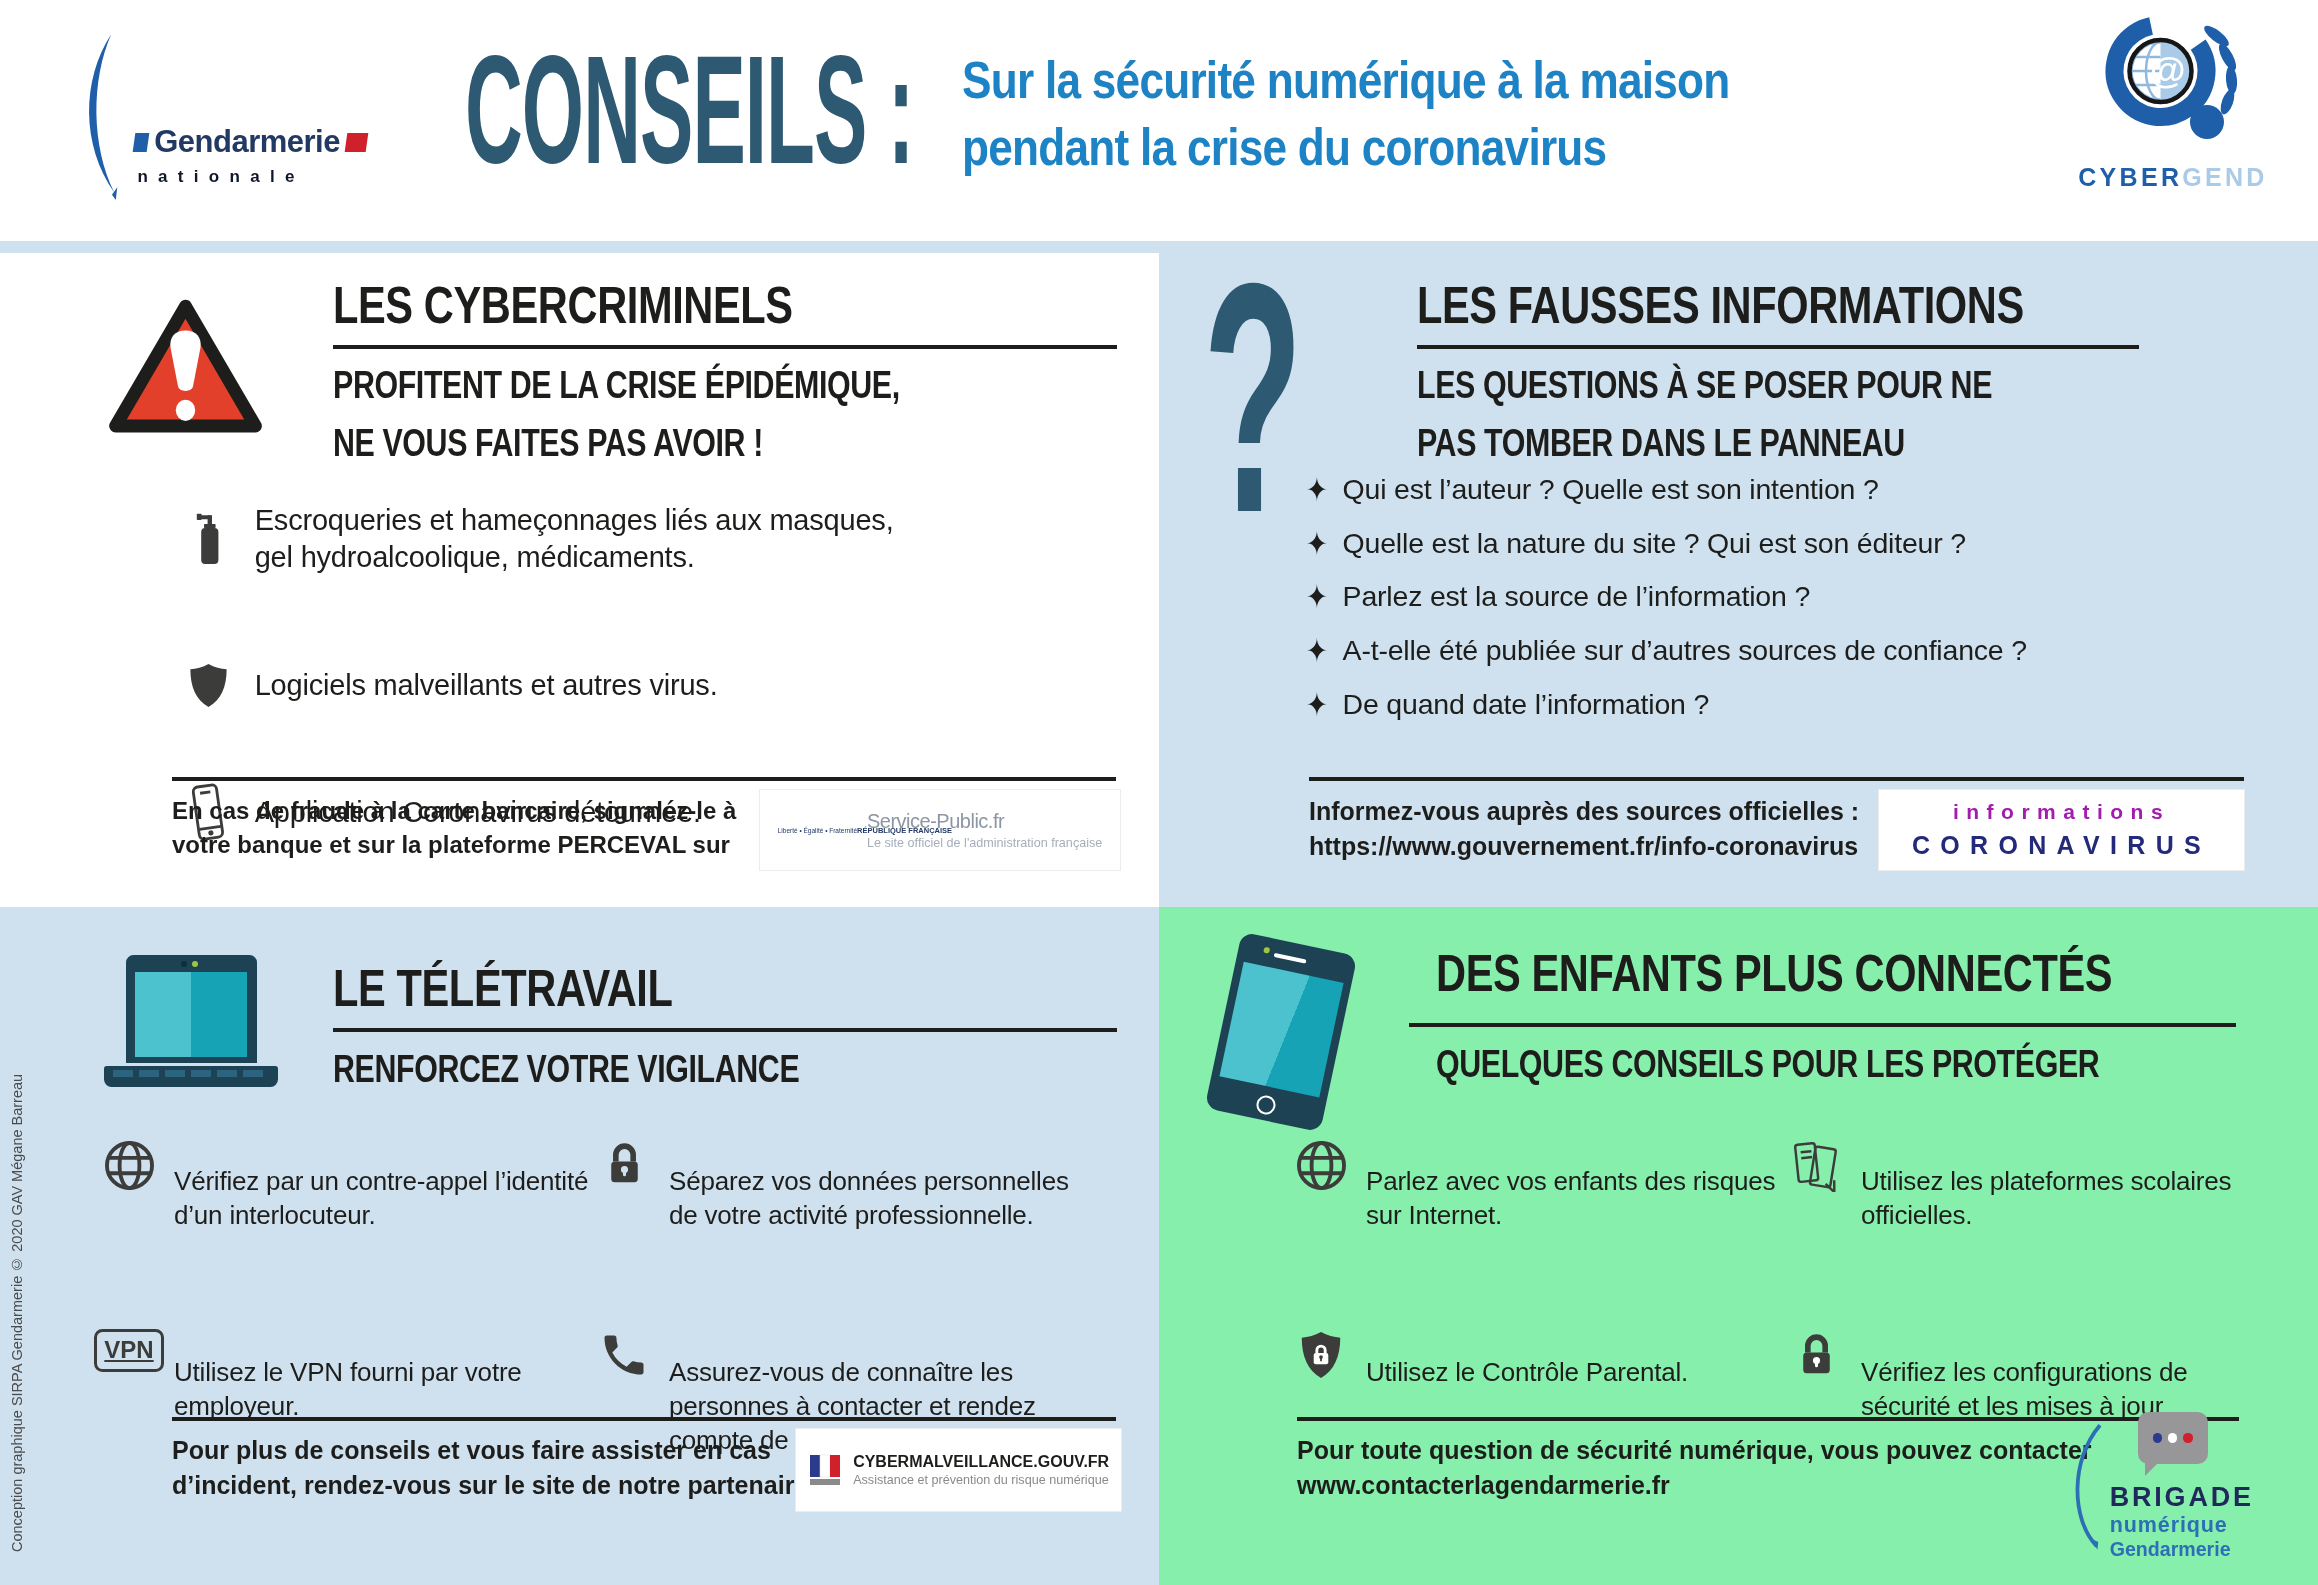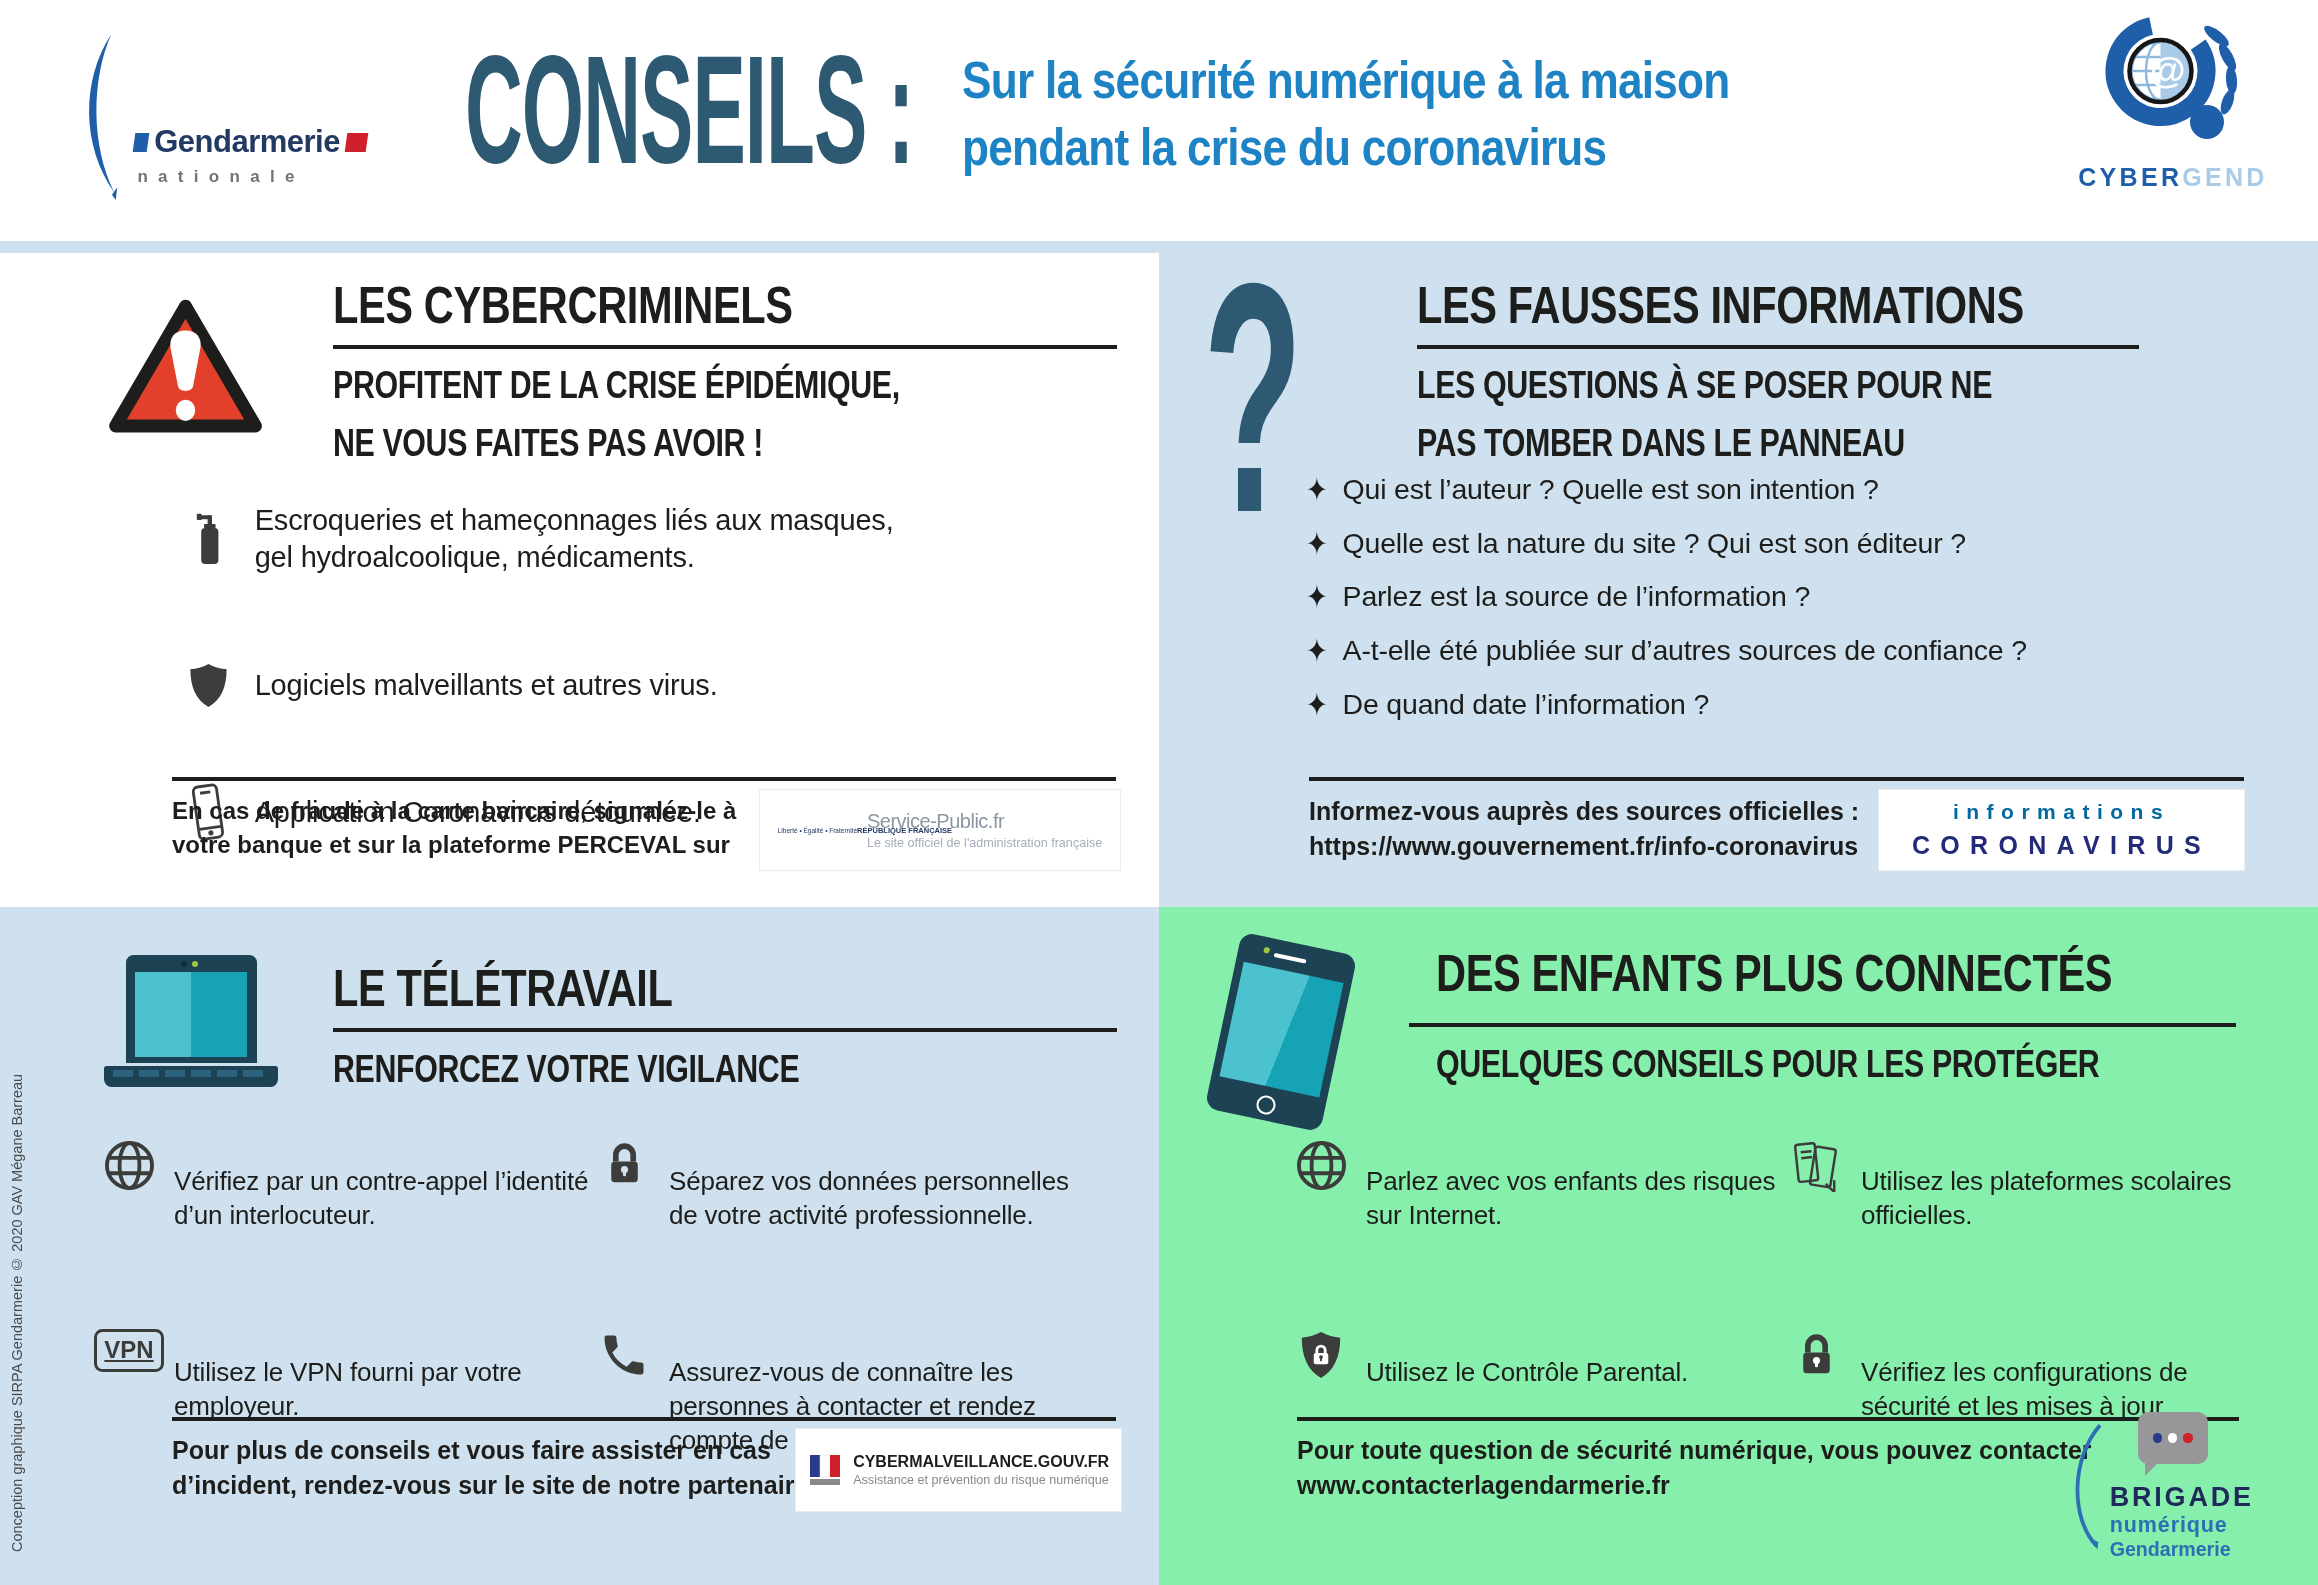--- a/index.html
+++ b/index.html
@@ -7,21 +7,21 @@
         font-family:"Liberation Sans",sans-serif;color:#1d1d1b;overflow:hidden;}
 
   
   .gn-logo{position:absolute;left:55px;top:10.3px;display:flex;align-items:center;gap:3.7px;}
   .gn-curve{width:75px;height:215px;}
   .gn-textcol{display:flex;flex-direction:column;margin-top:75px;}
   .gn-row{display:flex;align-items:center;gap:6.5px;}
   .gn-sq{width:14px;height:18.7px;background:#1f5ea8;transform:skewX(-8deg);}
   .gn-name{font-size:31px;font-weight:800;color:#223a63;letter-spacing:-0.5px;}
   .gn-red{width:20.6px;height:18.7px;background:#d0202c;transform:skewX(-8deg);}
-  .gn-sub{font-size:17px;font-weight:700;color:#737373;letter-spacing:10.3px;margin:6.5px 0 0 3.7px;}
+  .gn-sub{font-size:17px;font-weight:700;color:#0f172a;letter-spacing:10.3px;margin:6.5px 0 0 3.7px;}
 
   .title{position:absolute;left:465px;top:33px;margin:0;font-size:154px;line-height:1;
          font-weight:800;color:#2d5a72;letter-spacing:-1.9px;transform:scaleX(.52);transform-origin:left top;white-space:nowrap;}
   .subtitle{position:absolute;left:962px;top:47px;font-size:52px;line-height:1.28;font-weight:700;
             color:#1d83c4;letter-spacing:-0.9px;transform:scaleX(.85);transform-origin:left top;white-space:nowrap;}
 
   .cg-logo{position:absolute;left:2075px;top:6.5px;width:196px;text-align:center;}
   .cg-text{font-size:25px;font-weight:800;letter-spacing:3.3px;margin-top:14px;white-space:nowrap;}
   .cg1{color:#1f5ea8;} .cg2{color:#a9cbe8;}
 
@@ -66,21 +66,21 @@
   
   .partner{position:absolute;background:#fff;border:1.4px solid #ececec;display:flex;align-items:center;justify-content:center;}
   .sp-box{left:759px;top:536px;width:360px;height:80px;gap:10.3px;}
   .sp-flagcol{display:flex;flex-direction:row;align-items:center;width:79px;}
   .sp-motto{font-size:6.5px;color:#223a63;white-space:nowrap;}
   .sp-rep{font-size:7.5px;font-weight:800;color:#223a63;white-space:nowrap;}
   .sp-name{font-size:20px;color:#8d96a3;letter-spacing:-0.5px;}
   .sp-tag{font-size:12.6px;color:#a7aeb8;margin-top:2.8px;white-space:nowrap;}
 
   .info-box{left:719px;top:536px;width:365px;height:80px;flex-direction:column;gap:6.5px;}
-  .info-l1{font-size:21px;font-weight:700;color:#0369a1;letter-spacing:7.5px;white-space:nowrap;}
+  .info-l1{font-size:21px;font-weight:700;color:#a21caf;letter-spacing:7.5px;white-space:nowrap;}
   .info-l2{font-size:25px;font-weight:700;color:#232a7a;letter-spacing:10.3px;white-space:nowrap;}
 
   .cm-box{left:795px;top:521px;width:325px;height:82px;gap:10.3px;}
   .cm-name{font-size:16px;font-weight:800;color:#1d1d1b;white-space:nowrap;}
   .cm-tag{font-size:12.6px;color:#8a8a8a;margin-top:2.8px;white-space:nowrap;}
 
   
   .bn-logo{position:absolute;left:904px;top:505px;width:215px;display:flex;gap:4.7px;}
   .bn-col{display:flex;flex-direction:column;align-items:flex-start;}
   .bn-bubble{width:70px;height:52px;background:#97979a;border-radius:10.3px;position:relative;

